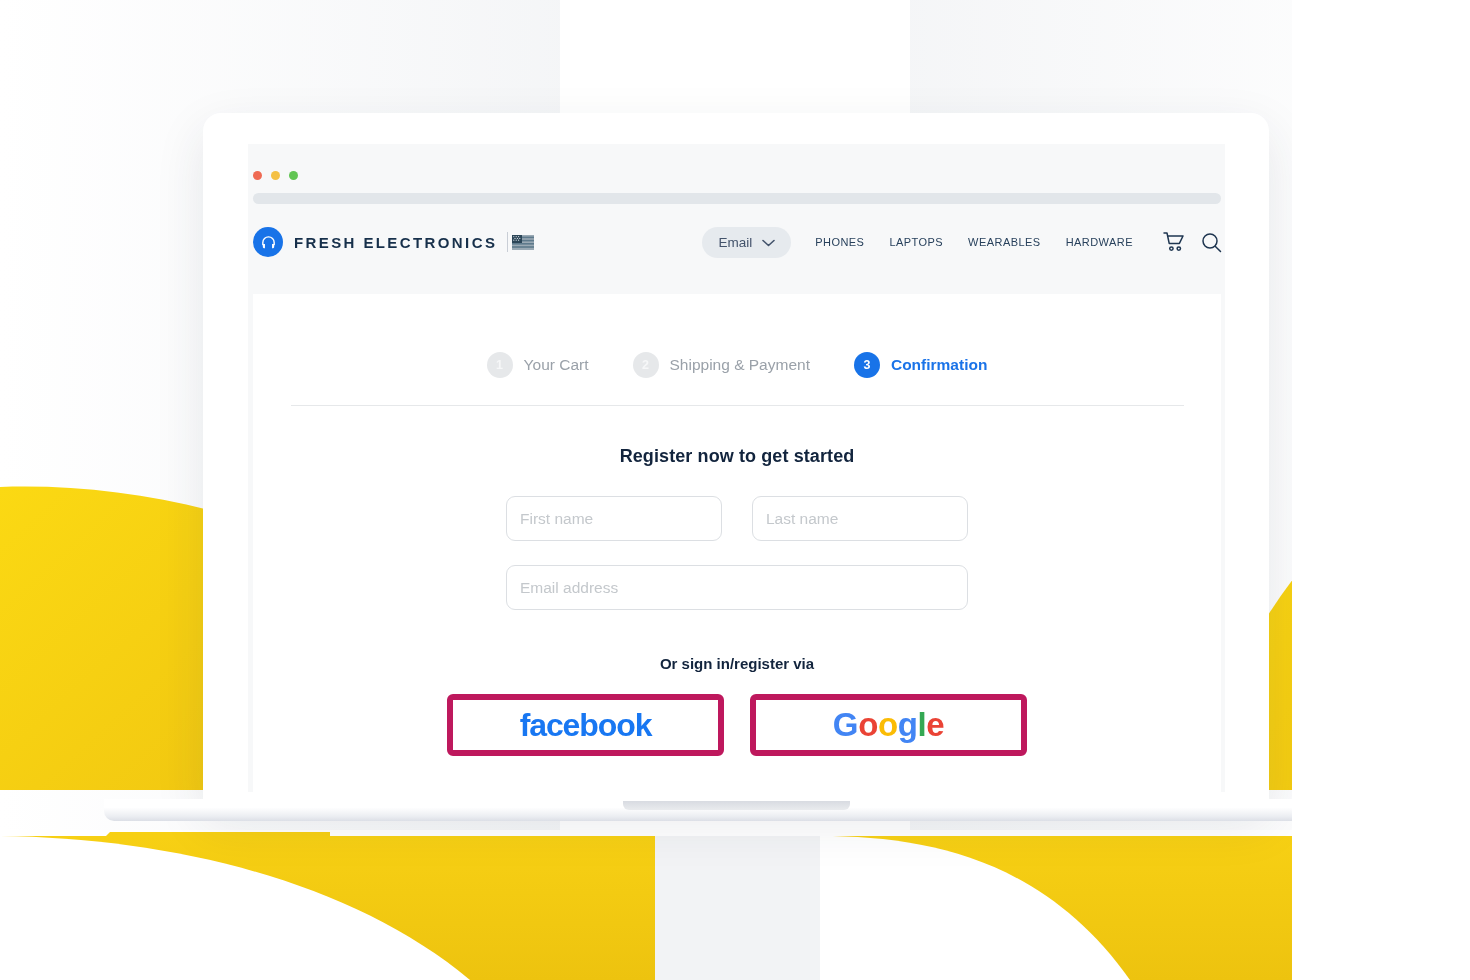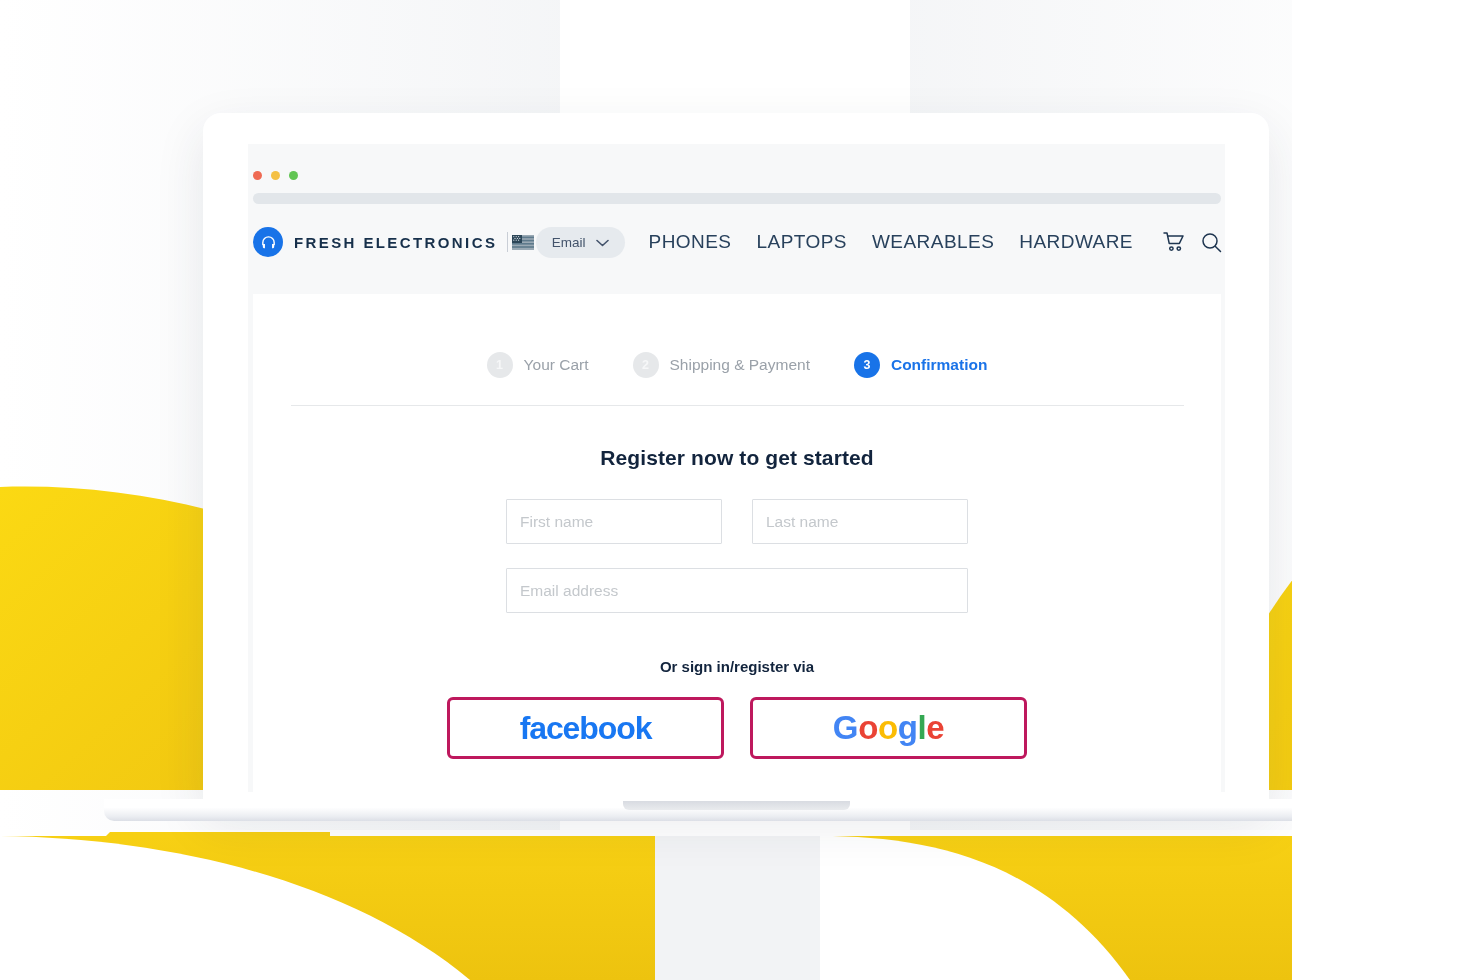--- a/index.html
+++ b/index.html
@@ -127,21 +127,21 @@
     display: flex; align-items: center; gap: 10px;
     background: #e6eaee;
     border-radius: 16px;
     padding: 8px 16px;
     font-size: 13.5px;
     color: #43536b;
     cursor: pointer;
   }
   .nav-links { display: flex; align-items: center; gap: 25px; }
   .nav-link {
-    font-size: 19px;
+    font-size: 11px;
     letter-spacing: .45px;
     color: #28415c;
     white-space: nowrap;
     cursor: pointer;
   }
   .nav-icons { display: flex; align-items: center; gap: 16px; margin-left: 6px; }
   .nav-icons svg { display: block; cursor: pointer; }
 
   
   .page {
@@ -173,36 +173,36 @@
 
   .divider {
     width: 893px;
     height: 1px;
     background: #e6e8ea;
     margin: 27px auto 0;
   }
 
   .form-title {
     text-align: center;
-    font-size: 21px;
+    font-size: 18px;
     font-weight: 700;
     color: #12243d;
     margin-top: 40px;
     letter-spacing: .1px;
   }
 
   .form-rows {
     width: 462px;
     margin: 29px auto 0;
   }
   .row-two { display: flex; gap: 30px; }
   .field {
     height: 45px;
     border: 1px solid #dcdfe3;
-    border-radius: 1px;
+    border-radius: 9px;
     display: flex;
     align-items: center;
     padding: 0 13px;
     background: #ffffff;
     flex: 1;
   }
   .field-full { margin-top: 24px; width: 100%; }
   .field-text {
     font-size: 15.5px;
     color: #c4c8cc;
@@ -218,21 +218,21 @@
   }
   .social-row {
     display: flex;
     justify-content: center;
     gap: 26px;
     margin-top: 22px;
   }
   .social-btn {
     width: 277px;
     height: 62px;
-    border: 3px solid #be185d;
+    border: 6px solid #be185d;
     border-radius: 6px;
     background: #ffffff;
     display: flex;
     align-items: center;
     justify-content: center;
     cursor: pointer;
   }
   .fb-word {
     font-size: 32px;
     font-weight: 700;

